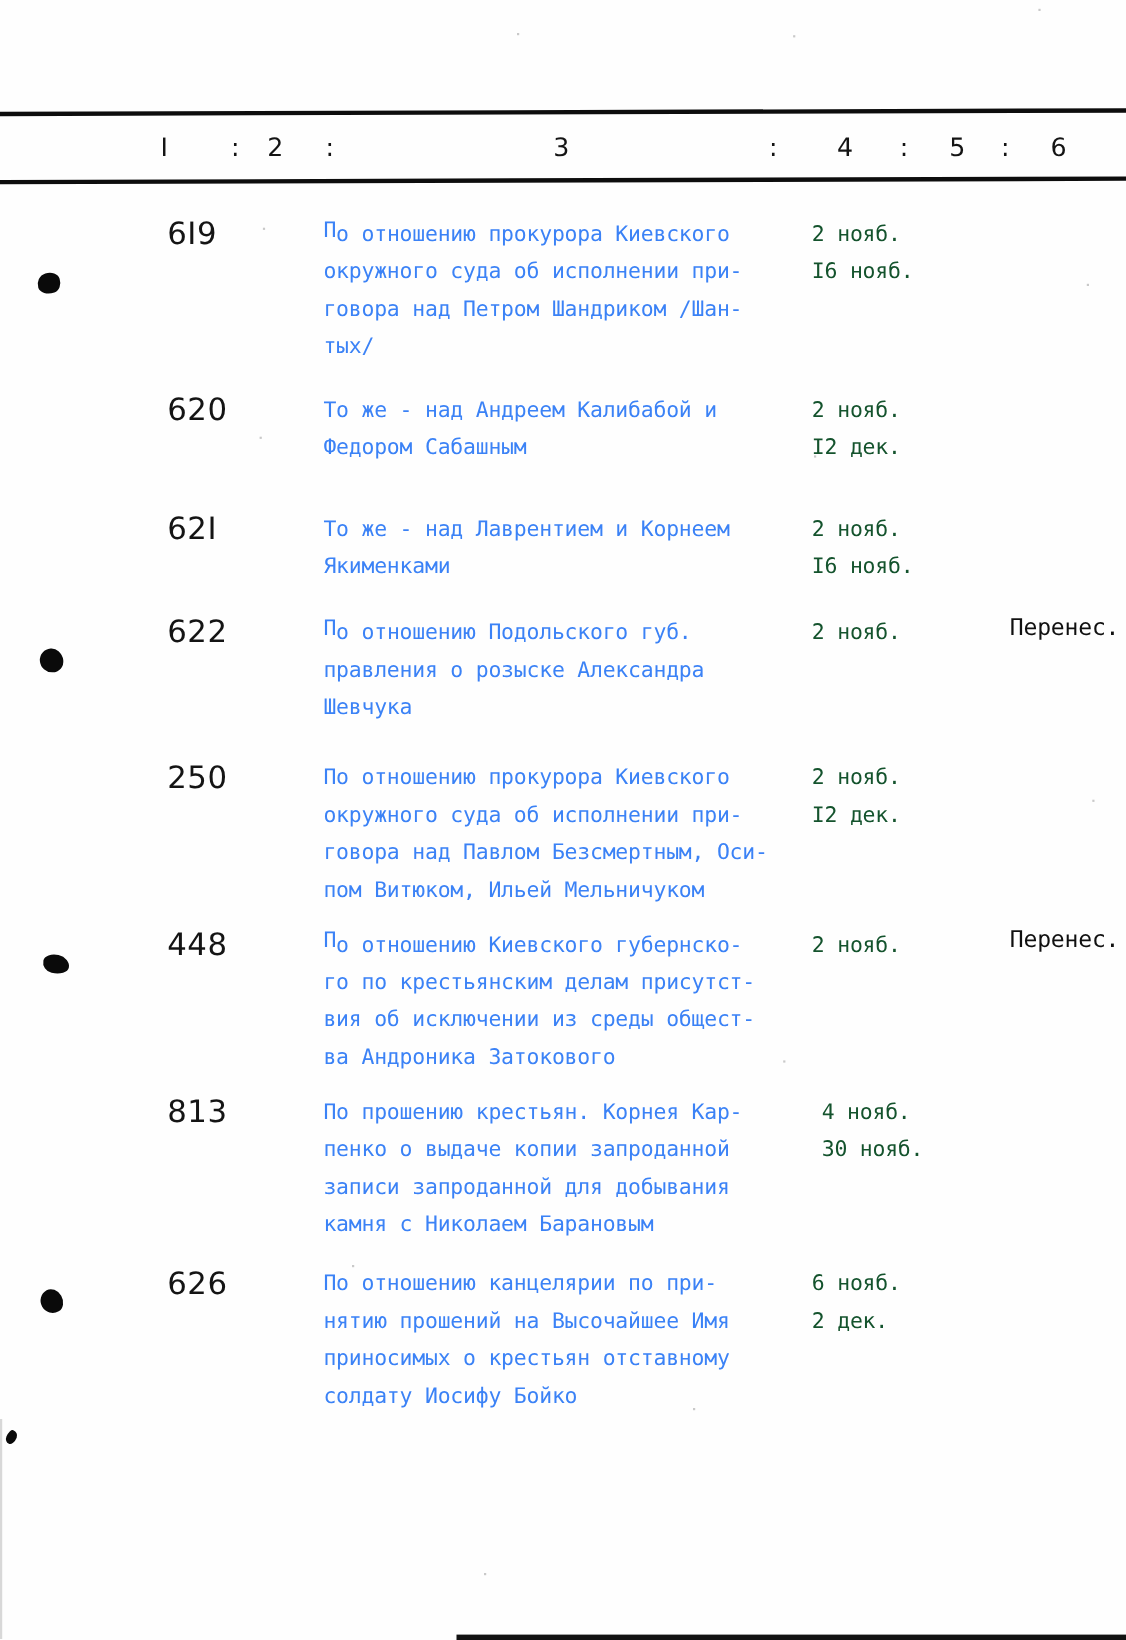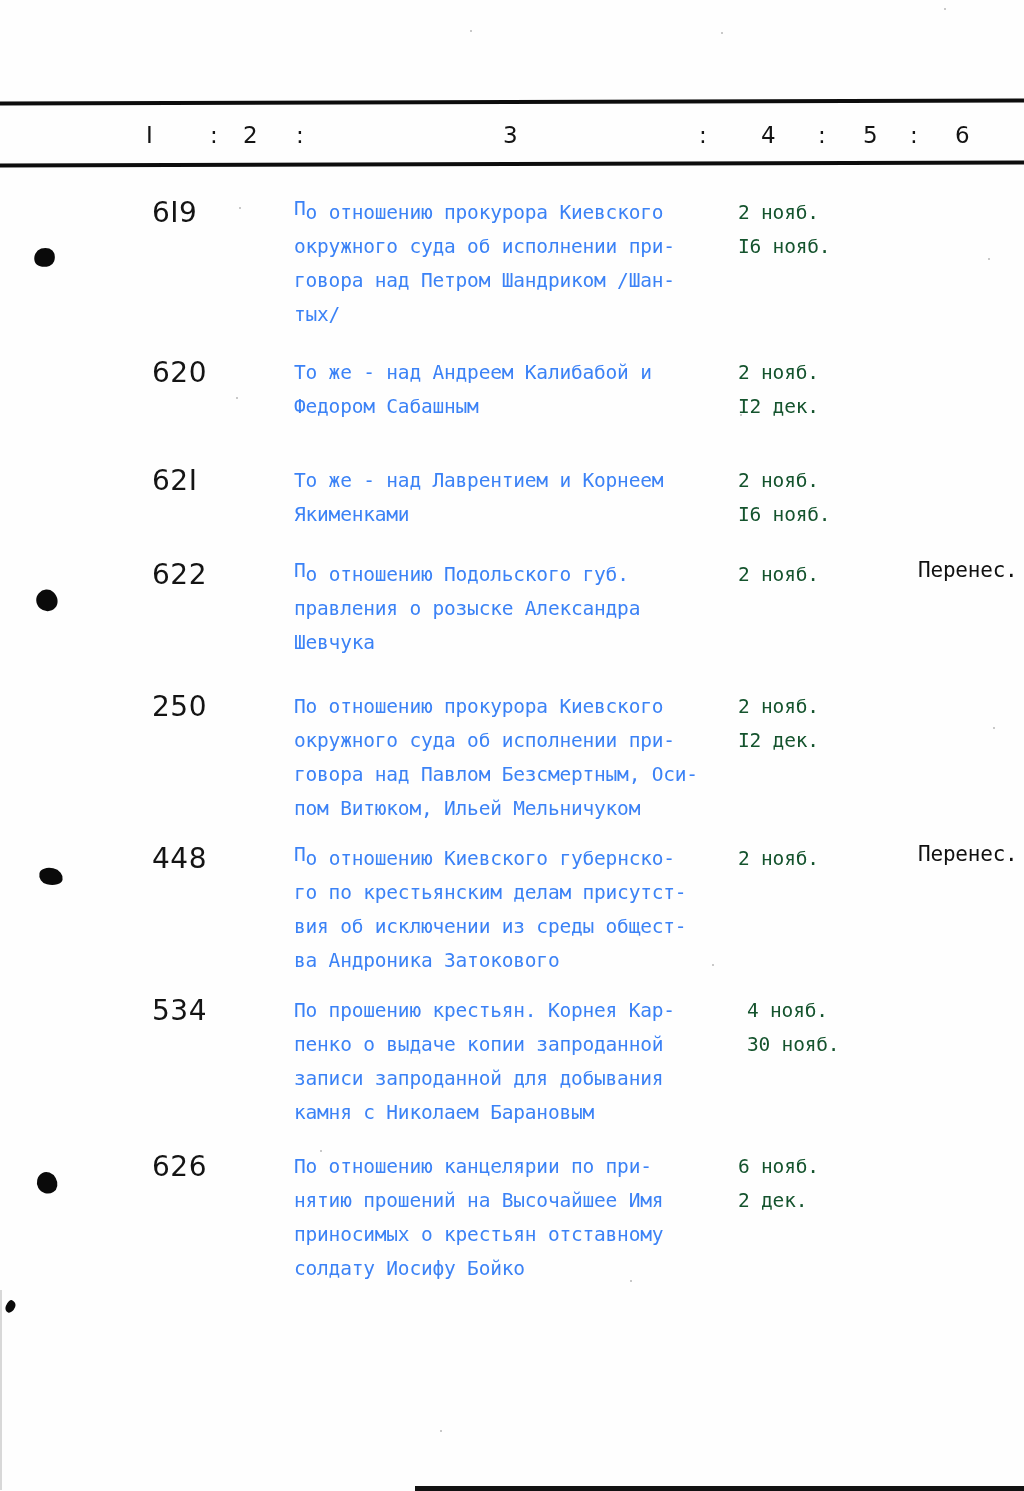--- a/index.html
+++ b/index.html
@@ -258,21 +258,21 @@
       <div class="entry" style="position: absolute; left: 0px; top: 646px; width: 1024px;">
         <div class="entry-num">448</div>
         <div class="entry-desc"><span class="lead-cap">П</span><span>о отношению Киевского губернско-
 го по крестьянским делам присутст-
 вия об исключении из среды общест-
 ва Андроника Затокового</span></div>
         <div class="entry-dates">2 нояб.</div>
         <div class="entry-note">Перенес.</div>
       </div>
       <div class="entry" style="position: absolute; left: 0px; top: 798px; width: 1024px;">
-        <div class="entry-num">534</div>
+        <div class="entry-num">813</div>
         <div class="entry-desc">По прошению крестьян. Корнея Кар-
 пенко о выдаче копии запроданной
 записи запроданной для добывания
 камня с Николаем Барановым</div>
         <div class="entry-dates indent">4 нояб.
 30 нояб.</div>
       </div>
       <div class="entry" style="position: absolute; left: 0px; top: 954px; width: 1024px;">
         <div class="entry-num">626</div>
         <div class="entry-desc">По отношению канцелярии по при-

